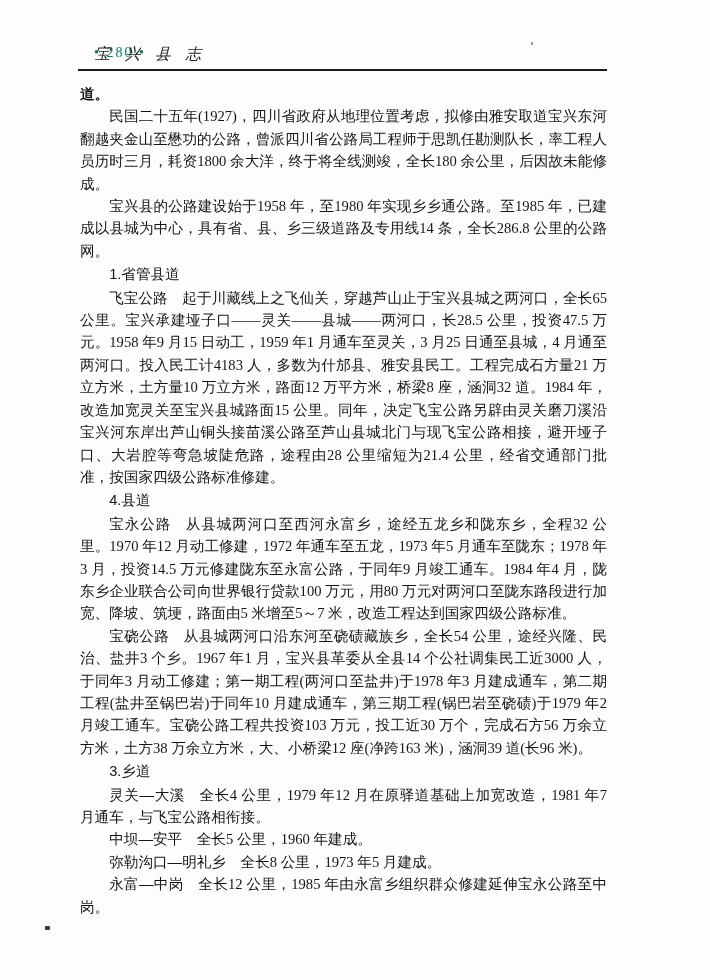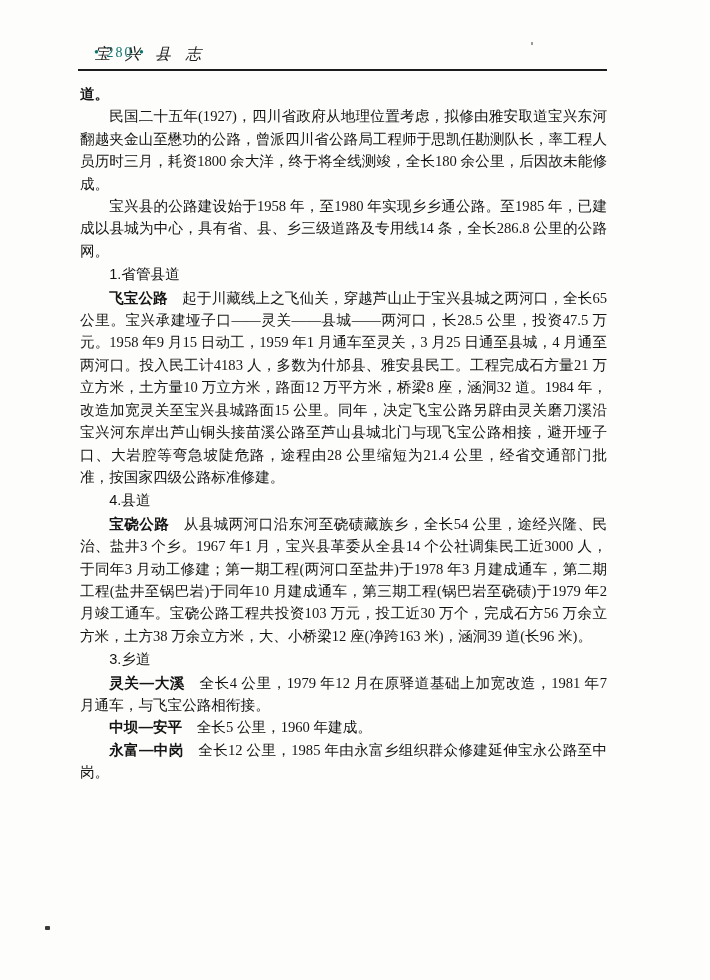--- a/index.html
+++ b/index.html
@@ -80,21 +80,21 @@
   }
   h3.subheading {
     margin: 1px 0;
     text-indent: 2em;
     font-size: 14.6px;
     line-height: 22.4px;
     font-weight: normal;
     font-family: "Liberation Sans", "DejaVu Sans", sans-serif;
   }
   .road-name {
-    font-weight: bold;
+    font-weight: normal;
     font-family: "Liberation Sans", "DejaVu Sans", sans-serif;
     padding-right: 1em;
   }
   .speck-bottom {
     position: absolute;
     left: 45px;
     top: 926px;
     width: 5px;
     height: 4px;
     background: #3a3a3a;
@@ -127,29 +127,31 @@
 
     <p>民国二十五年(1927)，四川省政府从地理位置考虑，拟修由雅安取道宝兴东河翻越夹金山至懋功的公路，曾派四川省公路局工程师于思凯任勘测队长，率工程人员历时三月，耗资1800 余大洋，终于将全线测竣，全长180 余公里，后因故未能修成。</p>
     <p>宝兴县的公路建设始于1958 年，至1980 年实现乡乡通公路。至1985 年，已建成以县城为中心，具有省、县、乡三级道路及专用线14 条，全长286.8 公里的公路网。</p>
 
     <h3 class="subheading">1.省管县道</h3>
 
     <p><span class="road-name">飞宝公路</span><span>起于川藏线上之飞仙关，穿越芦山止于宝兴县城之两河口，全长65 公里。宝兴承建垭子口——灵关——县城——两河口，长28.5 公里，投资47.5 万元。1958 年9 月15 日动工，1959 年1 月通车至灵关，3 月25 日通至县城，4 月通至两河口。投入民工计4183 人，多数为什邡县、雅安县民工。工程完成石方量21 万立方米，土方量10 万立方米，路面12 万平方米，桥梁8 座，涵洞32 道。1984 年，改造加宽灵关至宝兴县城路面15 公里。同年，决定飞宝公路另辟由灵关磨刀溪沿宝兴河东岸出芦山铜头接苗溪公路至芦山县城北门与现飞宝公路相接，避开垭子口、大岩腔等弯急坡陡危路，途程由28 公里缩短为21.4 公里，经省交通部门批准，按国家四级公路标准修建。</span></p>
 
     <h3 class="subheading">4.县道</h3>
 
+    <p><span class="road-name">宝永公路</span><span>从县城两河口至西河永富乡，途经五龙乡和陇东乡，全程32 公里。1970 年12 月动工修建，1972 年通车至五龙，1973 年5 月通车至陇东；1978 年3 月，投资14.5 万元修建陇东至永富公路，于同年9 月竣工通车。1984 年4 月，陇东乡企业联合公司向世界银行贷款100 万元，用80 万元对两河口至陇东路段进行加宽、降坡、筑埂，路面由5 米增至5～7 米，改造工程达到国家四级公路标准。</span></p>
 
     <p><span class="road-name">宝硗公路</span><span>从县城两河口沿东河至硗碛藏族乡，全长54 公里，途经兴隆、民治、盐井3 个乡。1967 年1 月，宝兴县革委从全县14 个公社调集民工近3000 人，于同年3 月动工修建；第一期工程(两河口至盐井)于1978 年3 月建成通车，第二期工程(盐井至锅巴岩)于同年10 月建成通车，第三期工程(锅巴岩至硗碛)于1979 年2 月竣工通车。宝硗公路工程共投资103 万元，投工近30 万个，完成石方56 万余立方米，土方38 万余立方米，大、小桥梁12 座(净跨163 米)，涵洞39 道(长96 米)。</span></p>
 
     <h3 class="subheading">3.乡道</h3>
 
     <p><span class="road-name">灵关—大溪</span><span>全长4 公里，1979 年12 月在原驿道基础上加宽改造，1981 年7 月通车，与飞宝公路相衔接。</span></p>
 
     <p><span class="road-name">中坝—安平</span><span>全长5 公里，1960 年建成。</span></p>
 
+    <p><span class="road-name">弥勒沟口—明礼乡</span><span>全长8 公里，1973 年5 月建成。</span></p>
 
     <p><span class="road-name">永富—中岗</span><span>全长12 公里，1985 年由永富乡组织群众修建延伸宝永公路至中岗。</span></p>
 
   </div>
 
   <div class="speck-top"></div>
   <div class="speck-bottom"></div>
 
 </div>
 

